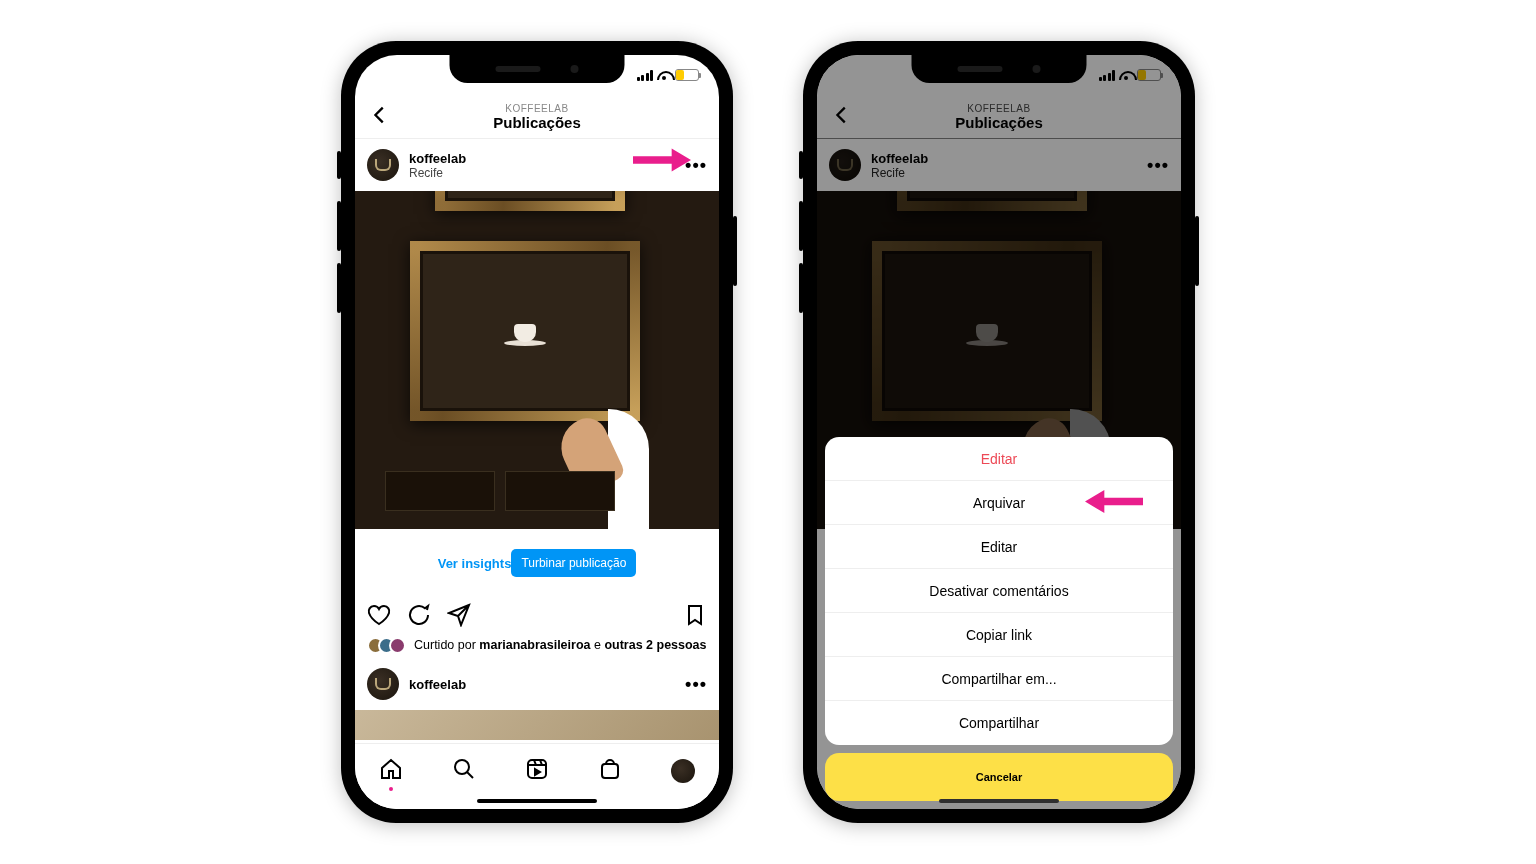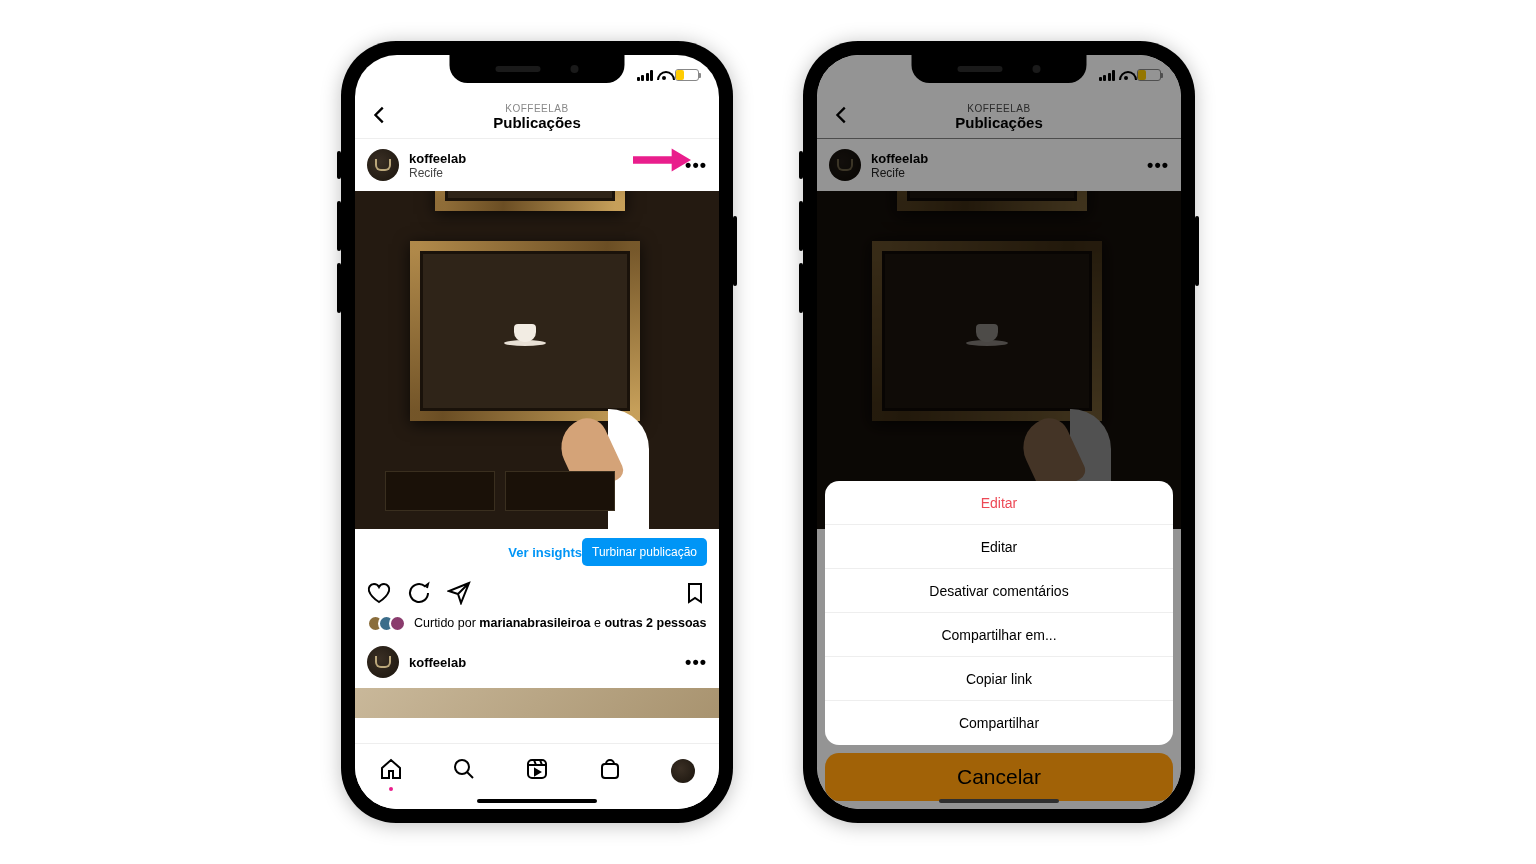--- a/index.html
+++ b/index.html
@@ -66,21 +66,21 @@
   .arrow{position:absolute;color:#e91e8c;pointer-events:none}
   .arrow svg{width:58px;height:26px;fill:#e91e8c}
   .post-img{width:100%;height:338px;background:#241a11;position:relative;overflow:hidden}
   .frame{position:absolute;background:linear-gradient(135deg,#4a3620,#2a1e10);border:10px solid transparent;border-image:linear-gradient(135deg,#b0894a,#6b4e24,#c7a05a) 1;box-shadow:0 3px 15px rgba(0,0,0,.7)}
   .frame .inner{width:100%;height:100%;background:#2f2418;border:3px solid #1a120a;display:flex;align-items:center;justify-content:center}
   .cup{width:42px;height:30px;position:relative}
   .cup::before{content:"";position:absolute;bottom:0;left:0;width:42px;height:6px;background:#e8e0d5;border-radius:50%}
   .cup::after{content:"";position:absolute;bottom:4px;left:10px;width:22px;height:18px;background:#f2ece3;border-radius:4px 4px 10px 10px}
   .hand{position:absolute;bottom:0;right:70px;width:90px;height:120px;background:linear-gradient(90deg,transparent 55%,#fff 55%);border-radius:40px 40px 0 0}
   .hand::before{content:"";position:absolute;top:10px;left:5px;width:50px;height:70px;background:#d4a378;border-radius:30px 20px 10px 10px;transform:rotate(-25deg)}
-  .insights-row{display:flex;align-items:center;justify-content:flex-end;padding:9px 12px}
+  .insights-row{display:flex;align-items:center;justify-content:center;padding:20px 12px}
   .insights-row .vi{color:#0095f6;font-size:13px;font-weight:600}
   .boost-btn{background:#0095f6;color:#fff;font-size:12px;font-weight:400;padding:7px 10px;border-radius:5px;border:none}
   .actions{display:flex;align-items:center;padding:6px 12px;gap:16px}
   .actions svg{width:24px;height:24px;stroke:#000;stroke-width:2;fill:none}
   .actions .save{margin-left:auto}
   .likes-row{display:flex;align-items:flex-start;padding:0 12px;gap:8px;font-size:12.5px;line-height:1.35}
   .like-av{display:flex}
   .like-av span{width:17px;height:17px;border-radius:50%;border:2px solid #fff;margin-left:-6px}
   .like-av span:nth-child(1){background:#8a6d3b;margin-left:0}
   .like-av span:nth-child(2){background:#3b6d8a}
@@ -93,21 +93,21 @@
   .tabbar .home-dot::after{content:"";position:absolute;bottom:-6px;left:50%;transform:translateX(-50%);width:4px;height:4px;border-radius:50%;background:#e91e8c}
   .home-ind{position:absolute;bottom:6px;left:50%;transform:translateX(-50%);width:120px;height:4px;border-radius:2px;background:#000}
   .tabbar .prof-av{width:24px;height:24px;border-radius:50%;background:radial-gradient(circle at 40% 40%,#3a2f24,#1a140d)}
 
   
   .dim{position:absolute;inset:0;background:rgba(0,0,0,.42);display:flex;flex-direction:column;justify-content:flex-end;padding:8px;border-radius:42px}
   .sheet{background:#fff;border-radius:14px;overflow:hidden;margin-bottom:8px}
   .sheet .opt{height:44px;display:flex;align-items:center;justify-content:center;font-size:14px;border-bottom:1px solid #eee;position:relative}
   .sheet .opt:last-child{border-bottom:none}
   .sheet .opt.destructive{color:#ed4956}
-  .cancel-sheet{background:#a16207;border-radius:14px;height:48px;display:flex;align-items:center;justify-content:center;font-size:21px;font-weight:400}
+  .cancel-sheet{background:#fde047;border-radius:14px;height:48px;display:flex;align-items:center;justify-content:center;font-size:11px;font-weight:700}
   .phone2 .screen > *:not(.dim){filter:brightness(.55)}
   .phone2 .screen .status, .phone2 .screen .notch{filter:none}
   .arrow2{position:absolute;right:30px;top:50%;transform:translateY(-50%) scaleX(-1)}
 </style>
 </head>
 <body>
 
 <div class="phone">
   <div class="side-btn sb-l1"></div>
     <div class="side-btn sb-l2"></div>
@@ -281,24 +281,32 @@
           <div class="inner">
             <div class="cup"></div>
           </div>
         </div>
       <div class="hand"></div>
     </div>
 
     <div class="dim">
       <div class="sheet">
         <div class="opt destructive">Editar</div>
+        <div class="opt">
+          <span>Arquivar</span>
+          <div class="arrow arrow2">
+            <svg viewBox="0 0 60 26">
+                <path d="M0 9 L40 9 L40 1 L60 13 L40 25 L40 17 L0 17 Z"></path>
+              </svg>
+          </div>
+        </div>
         <div class="opt">Editar</div>
         <div class="opt">Desativar comentários</div>
+        <div class="opt">Copiar link</div>
         <div class="opt">Compartilhar em...</div>
-        <div class="opt">Copiar link</div>
         <div class="opt">Compartilhar</div>
       </div>
       <div class="cancel-sheet">Cancelar</div>
     </div>
 
     <div class="home-ind" style="background:#555"></div>
   </div>
 </div>
 
 </body></html>

